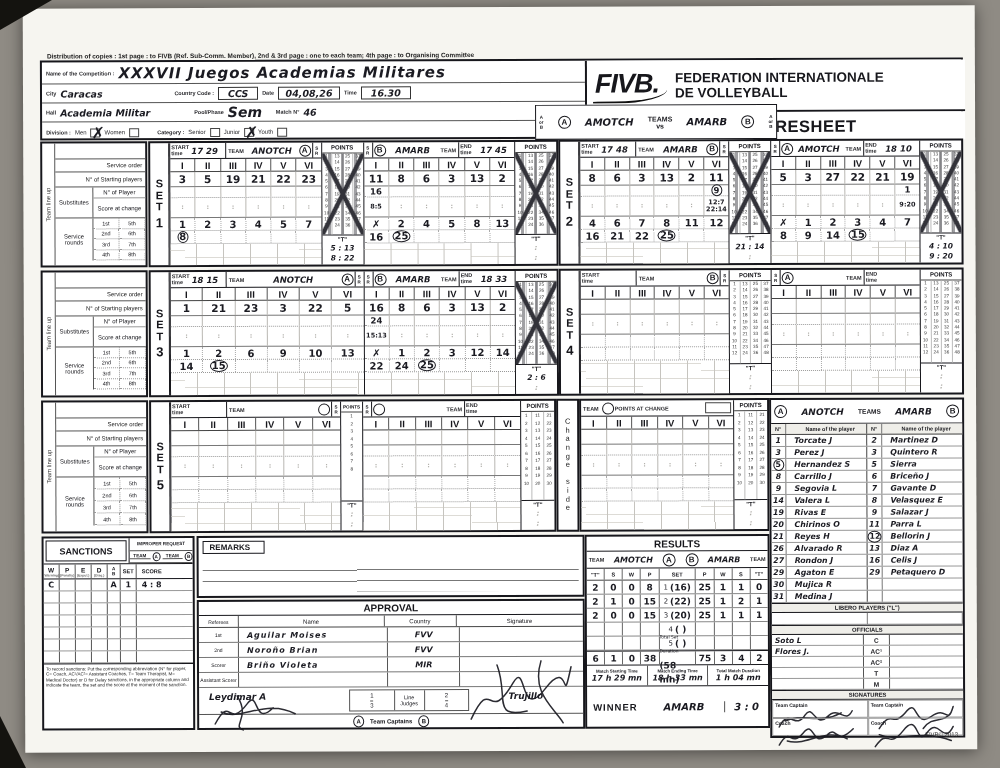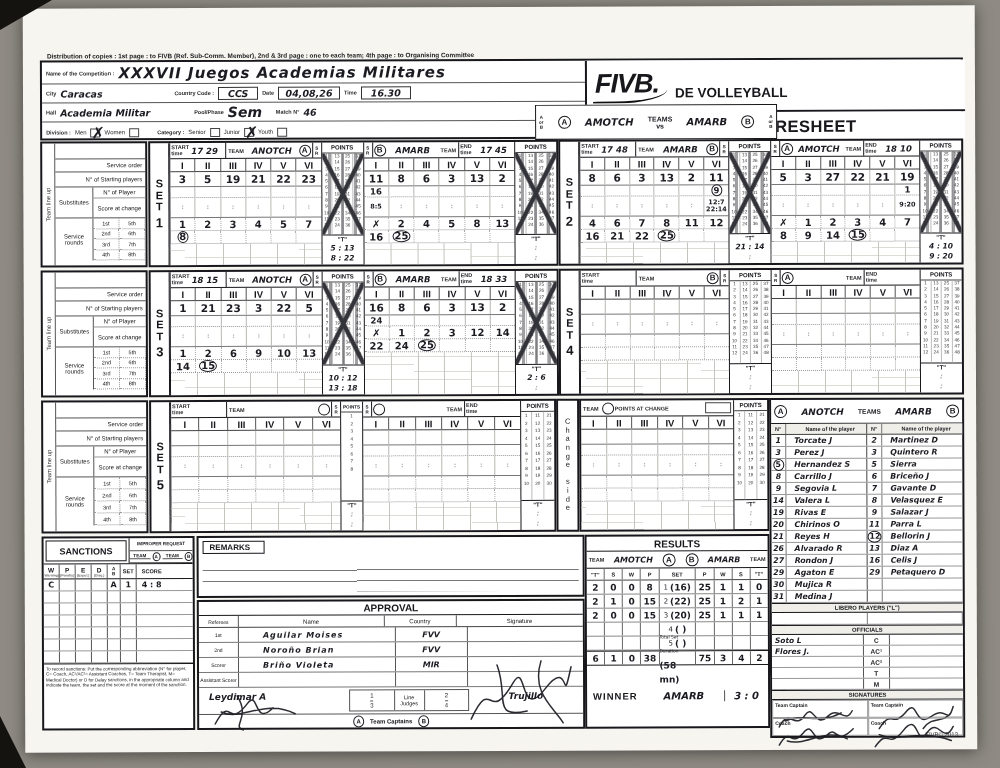--- a/index.html
+++ b/index.html
@@ -132,21 +132,21 @@
 .rem-tab{position:absolute;left:4px;top:3px;border:1.4px solid #17171c;padding:1px 14px 1px 6px;font-size:8px;font-weight:900;background:#fff}
 .remlines{position:absolute;left:4px;right:4px;top:24px;bottom:4px;background:repeating-linear-gradient(0deg,transparent 0 10px,#777 10px 11px)}
 .appr{left:156px;top:592px;width:388px;height:130px;display:flex;flex-direction:column}
 .appr-title{height:14px;display:flex;align-items:center;justify-content:center;font-size:10px;font-weight:900;border-bottom:1.3px solid #17171c}
 .appr-head{height:12px;display:flex;font-size:6px;border-bottom:1px solid #444}
 .apc1{width:40px;border-right:1px solid #555;display:flex;align-items:center;justify-content:center;text-align:center;font-size:5px}
 .apc2{flex:1.6;border-right:1px solid #555;display:flex;align-items:center;justify-content:center}
 .apc3{width:72px;border-right:1px solid #555;display:flex;align-items:center;justify-content:center}
 .apc4{flex:1.4;display:flex;align-items:center;justify-content:center}
 .apprrow{height:15px;display:flex;border-bottom:1px solid #777;font-size:8px}
-.apprrow .apc2{justify-content:flex-start;padding-left:24px;letter-spacing:1px}
+.apprrow .apc2{justify-content:flex-start;padding-left:8px;letter-spacing:1px}
 .appr-bot{flex:1;position:relative;font-size:6px}
 .ljw{position:absolute;left:150px;top:2px;bottom:16px;width:120px;display:flex;border:1px solid #555}
 .ljw i{display:flex;align-items:center;justify-content:center;border-right:1px solid #555}
 .ljn{flex:1;flex-direction:column}
 .ljl{width:30px;font-size:5.5px;text-align:center}
 .capline{position:absolute;left:0;right:0;bottom:0;height:14px;border-top:1px solid #555;display:flex;align-items:center;justify-content:center;gap:6px;font-size:6px;font-weight:700}
 
 .results{left:544px;top:528px;width:185px;height:194px;display:flex;flex-direction:column}
 .res-title{height:15px;display:flex;align-items:center;justify-content:center;font-weight:700;font-size:10px;border-bottom:1.3px solid #17171c}
 .res-team{height:17px;display:flex;align-items:center;justify-content:space-between;padding:0 2px;border-bottom:1.2px solid #17171c}
@@ -218,21 +218,21 @@
       <span class="lab6">Senior</span>
             <span class="chk"></span>
       <span class="lab6">Junior</span>
             <span class="chk hw">✗</span>
       <span class="lab6">Youth</span>
             <span class="chk"></span>
     </div>
   </div>
   <div class="fivb">
     <span class="fivb-logo">FIVB.</span>
-    <span class="fed"><br><span>DE VOLLEYBALL</span></span>
+    <span class="fed"><span>FEDERATION INTERNATIONALE</span><br><span>DE VOLLEYBALL</span></span>
   </div>
   <div class="title-bar">INTERNATIONAL SCORESHEET</div>
   <div class="teamsbox">
     <span class="aorb"><span>A</span><br><span>or</span><br><span>B</span></span>
     <span class="bcirc">A</span>
     <span class="hw tbig">AMOTCH</span>
     <span class="teams-mid"><span>TEAMS</span><br><span>vs</span></span>
     <span class="hw tbig">AMARB</span>
     <span class="bcirc">B</span>
     <span class="aorb"><span>A</span><br><span>or</span><br><span>B</span></span>
@@ -937,78 +937,20 @@
               <i>
                 <s class="circ">15</s>
               </i>
               <i></i>
               <i></i>
               <i></i>
               <i></i>
             </div>
       <div class="r-dots"></div>
     </div>
-    <div class="pcol used">
-            <b class="phead">POINTS</b>
-            <div class="pnums">
-              <s>1
-2
-3
-4
-5
-6
-7
-8
-9
-10
-11
-12</s>
-              <s>13
-14
-15
-16
-17
-18
-19
-20
-21
-22
-23
-24</s>
-              <s>25
-26
-27
-28
-29
-30
-31
-32
-33
-34
-35
-36</s>
-              <s>37
-38
-39
-40
-41
-42
-43
-44
-45
-46
-47
-48</s>
-            </div>
-            <div class="tbx">
-              <em>"T"</em>
-              <u class="hw">10 : 12</u>
-              <u class="hw">13 : 18</u>
-            </div>
-          </div>
   </div>
   <div class="half">
     <div class="main">
       <div class="hh">
               <span class="srb" style="border-left:none;border-right:1px solid #17171c">
                 <i>S</i>
                 <i>R</i>
               </span>
               <span class="lpos">
                 <s>B</s>
@@ -1032,20 +974,28 @@
       <div class="row r-st hw">
               <i>16</i>
               <i>8</i>
               <i>6</i>
               <i>3</i>
               <i>13</i>
               <i>2</i>
             </div>
       <div class="row r-sub hw">
               <i>24</i>
+              <i></i>
+              <i></i>
+              <i></i>
+              <i></i>
+              <i></i>
+            </div>
+      <div class="row r-chg hw">
+              <i>15:13</i>
               <i></i>
               <i></i>
               <i></i>
               <i></i>
               <i></i>
             </div>
       <div class="row r-sr1 hw">
               <i>✗</i>
               <i>1</i>
               <i>2</i>
@@ -2129,20 +2079,34 @@
           <i>38</i>
           <i class="wset">
             <b>Total Set Duration</b>
             <u>(58 mn)</u>
           </i>
           <i>75</i>
           <i>3</i>
           <i>4</i>
           <i>2</i>
         </div>
+  <div class="res-times">
+    <i>
+            <b>Match Starting Time</b>
+            <u class="hw">17 h 29 mn</u>
+          </i>
+    <i>
+            <b>Match Ending Time</b>
+            <u class="hw">18 h 33 mn</u>
+          </i>
+    <i style="border-right:none">
+            <b>Total Match Duration</b>
+            <u class="hw">1 h 04 mn</u>
+          </i>
+  </div>
   <div class="res-win">
           <b>WINNER</b>
           <u class="hw">AMARB</u>
           <s class="hw">3 : 0</s>
         </div>
 </div>
 
 <div class="copyright">FIVB© 2013</div>
 
 </div>

